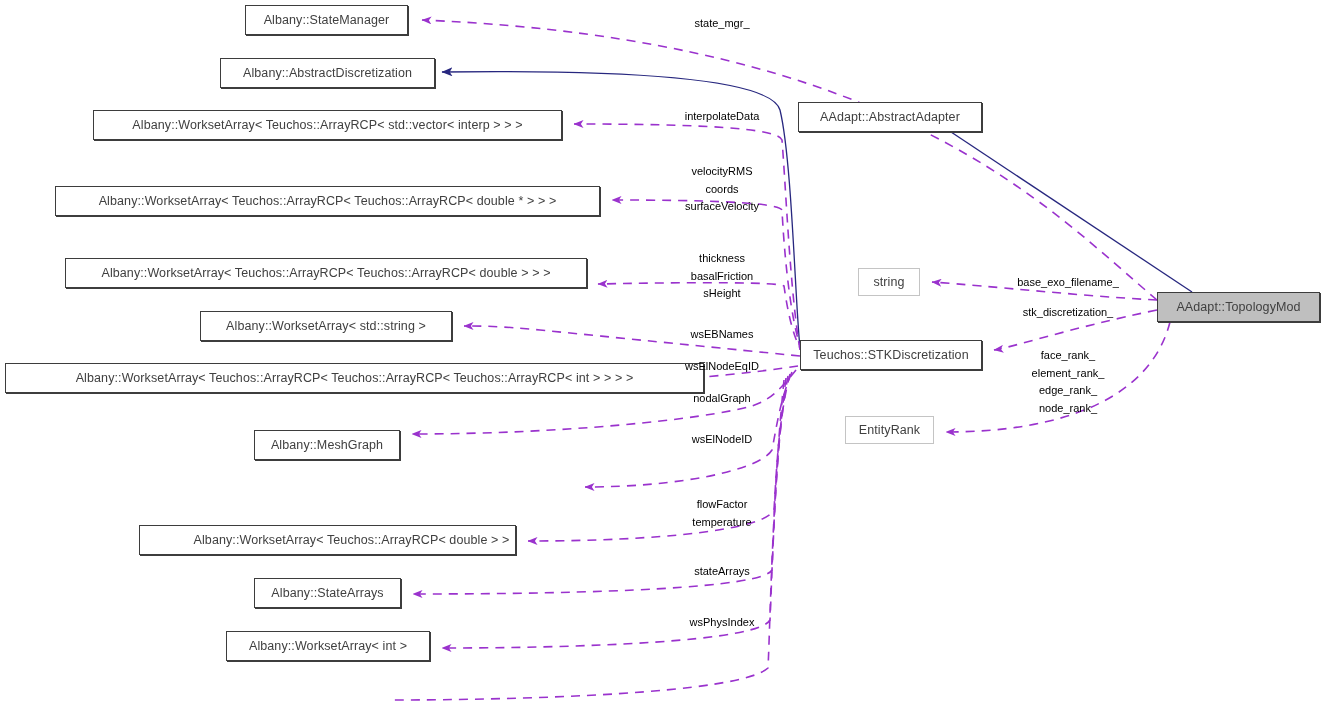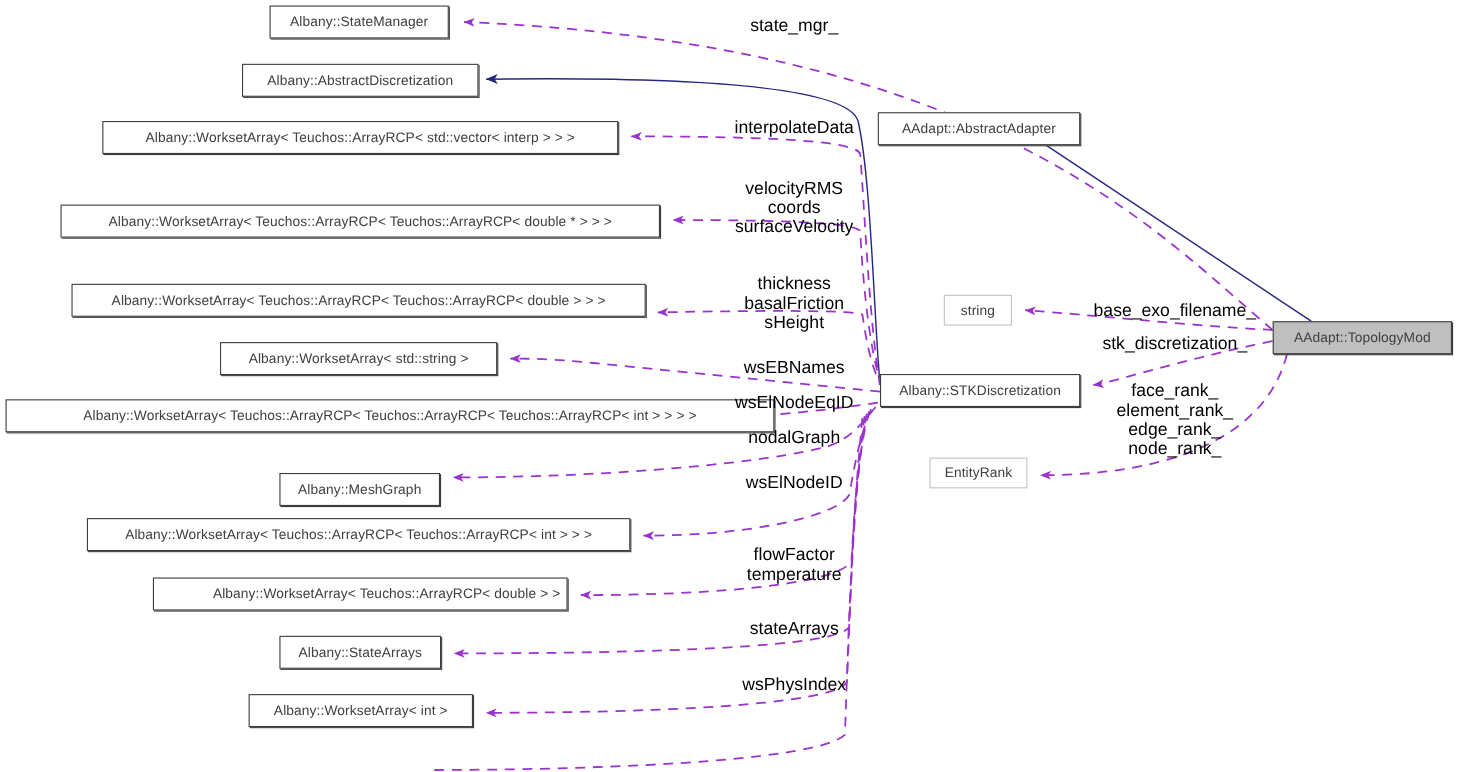--- a/index.html
+++ b/index.html
@@ -43,21 +43,21 @@
     border: 1px solid #c4c4c4;
     box-shadow: none;
   }
   .node-box.highlight {
     background: #bfbfbf;
     border: 1.4px solid #3d3d3d;
     box-shadow: 1px 1px 0 0 #3d3d3d;
   }
   .edge-label {
     position: absolute;
-    font-size: 16px;
+    font-size: 11px;
     color: #000000;
     white-space: pre;
     line-height: 17.5px;
     text-align: center;
     transform: translateX(-50%);
   }
 </style>
 </head>
 <body>
 
@@ -115,37 +115,34 @@
   </div>
   <div class="node-box thick" style="left:200px; top:311px; width:252px; height:30px;">
     <span>Albany::WorksetArray&lt; std::string &gt;</span>
   </div>
   <div class="node-box thick" style="left:5px; top:363px; width:699px; height:30px;">
     <span>Albany::WorksetArray&lt; Teuchos::ArrayRCP&lt; Teuchos::ArrayRCP&lt; Teuchos::ArrayRCP&lt; int &gt; &gt; &gt; &gt;</span>
   </div>
   <div class="node-box thick" style="left:254px; top:412px; width:146px; height:30px;margin-top:18px;">
     <span>Albany::MeshGraph</span>
   </div>
-  <div class="node-box thick" style="left:79px; top:471px; width:494px; height:30px;">
-    <span>Albany::WorksetArray&lt; Teuchos::ArrayRCP&lt; Teuchos::ArrayRCP&lt; int &gt; &gt; &gt;</span>
-  </div>
   <div class="node-box thick" style="left:139px; top:525px; width:377px; height:30px;padding-left:48px;">
     <span>Albany::WorksetArray&lt; Teuchos::ArrayRCP&lt; double &gt; &gt;</span>
   </div>
   <div class="node-box thick" style="left:254px; top:578px; width:147px; height:30px;">
     <span>Albany::StateArrays</span>
   </div>
   <div class="node-box thick" style="left:226px; top:631px; width:204px; height:30px;">
     <span>Albany::WorksetArray&lt; int &gt;</span>
   </div>
   <div class="node-box thick" style="left:798px; top:102px; width:184px; height:30px;">
     <span>AAdapt::AbstractAdapter</span>
   </div>
   <div class="node-box thick" style="left:800px; top:340px; width:182px; height:30px;">
-    <span>Albany::STKDiscretization</span>
+    <span>Teuchos::STKDiscretization</span>
   </div>
   <div class="node-box faint" style="left:858px; top:268px; width:62px; height:28px;">
     <span>string</span>
   </div>
   <div class="node-box faint" style="left:845px; top:416px; width:89px; height:28px;">
     <span>EntityRank</span>
   </div>
   <div class="node-box highlight" style="left:1157px; top:292px; width:163px; height:30px;">
     <span>AAdapt::TopologyMod</span>
   </div>

